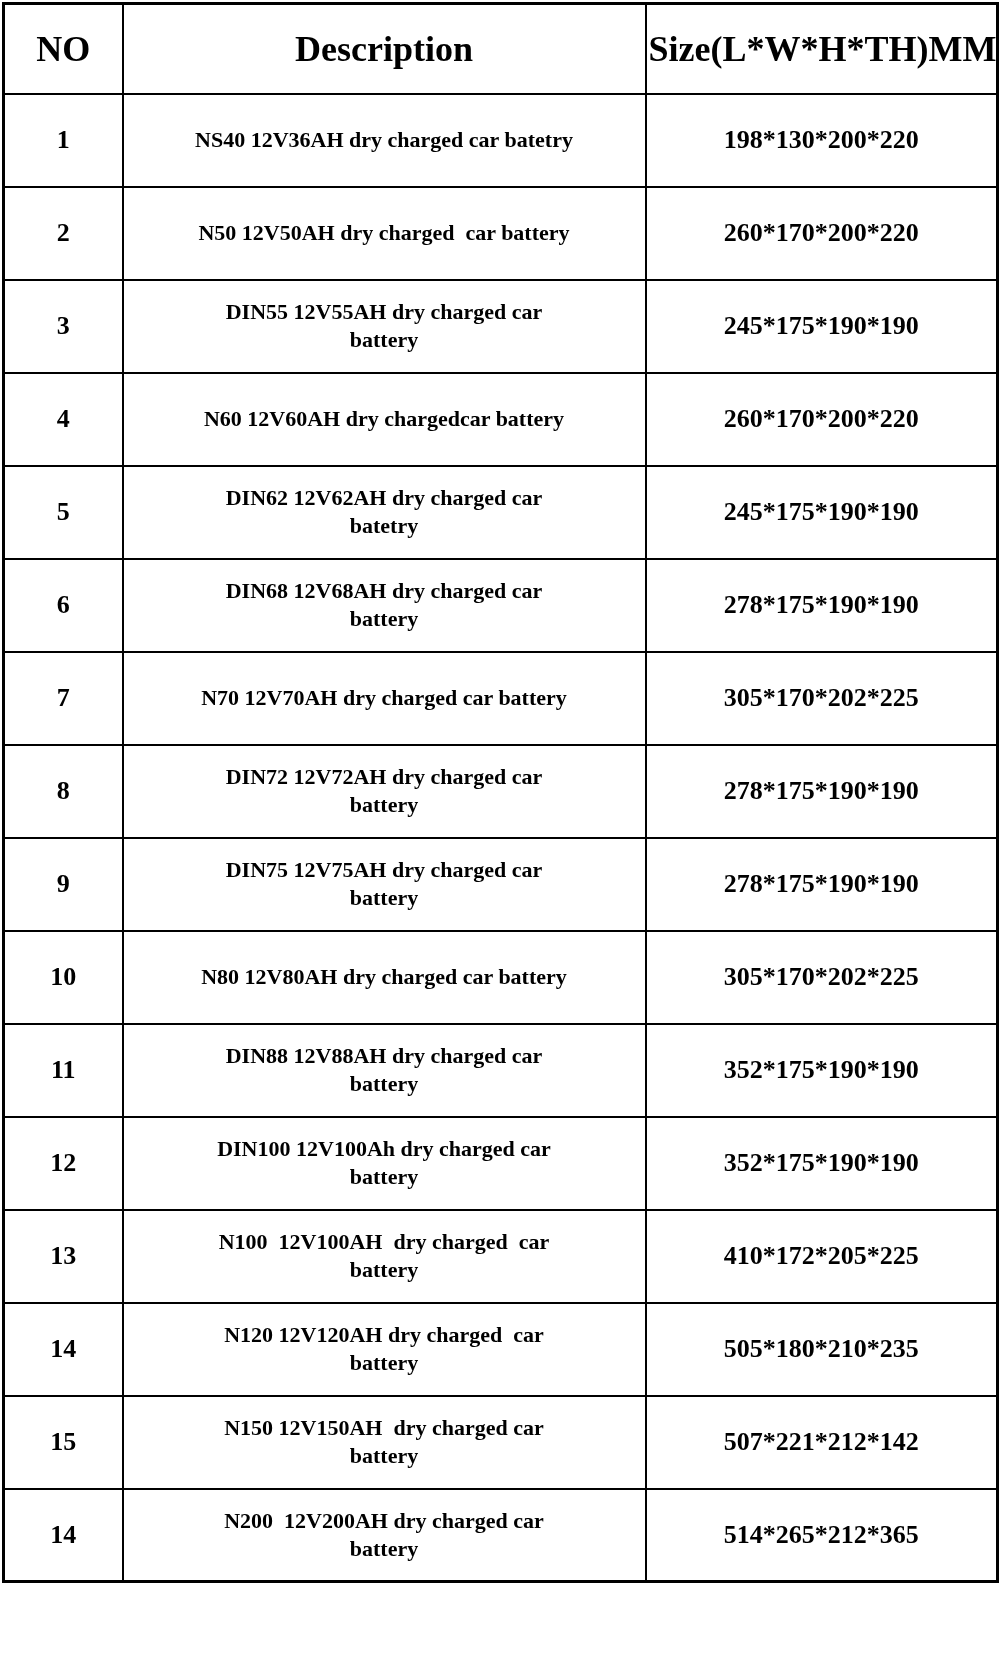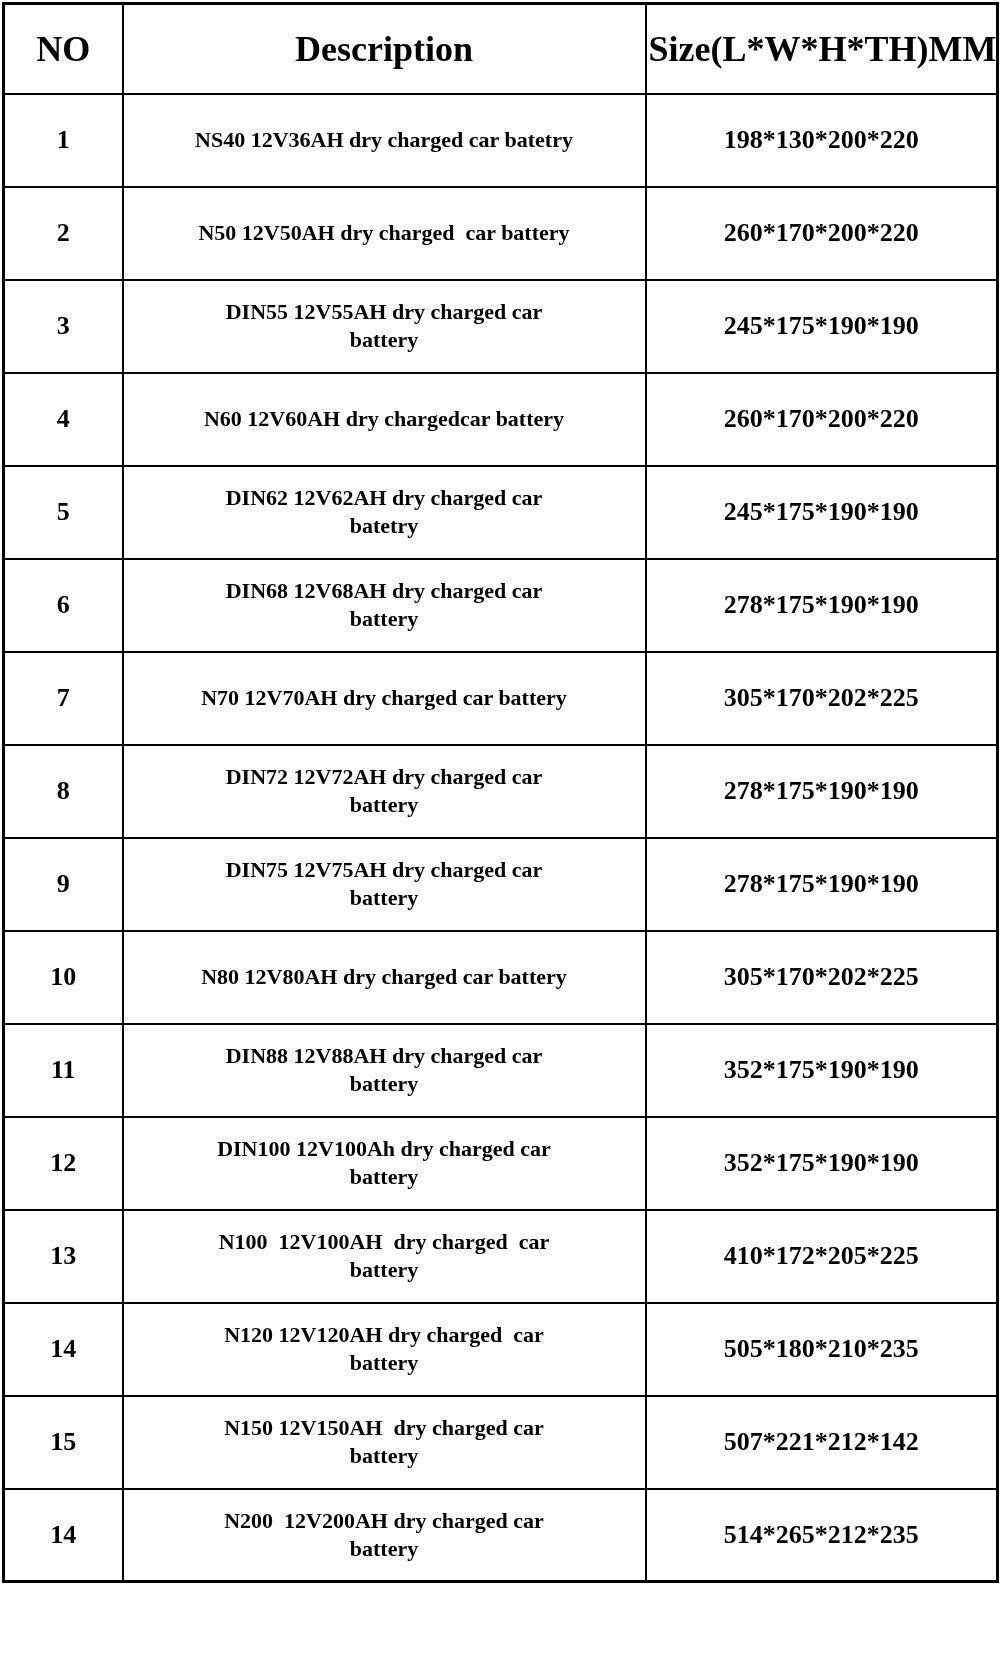--- a/index.html
+++ b/index.html
@@ -157,18 +157,18 @@
     <tr>
       <td class="no-cell">15</td>
       <td class="desc-cell">N150 12V150AH  dry charged car
 battery</td>
       <td class="size-cell">507*221*212*142</td>
     </tr>
     <tr>
       <td class="no-cell">14</td>
       <td class="desc-cell">N200  12V200AH dry charged car
 battery</td>
-      <td class="size-cell">514*265*212*235</td>
+      <td class="size-cell">514*265*212*365</td>
     </tr>
   </tbody>
 </table>
 
 <div class="page-footer">Page 1 / 1</div>
 
 </body></html>

